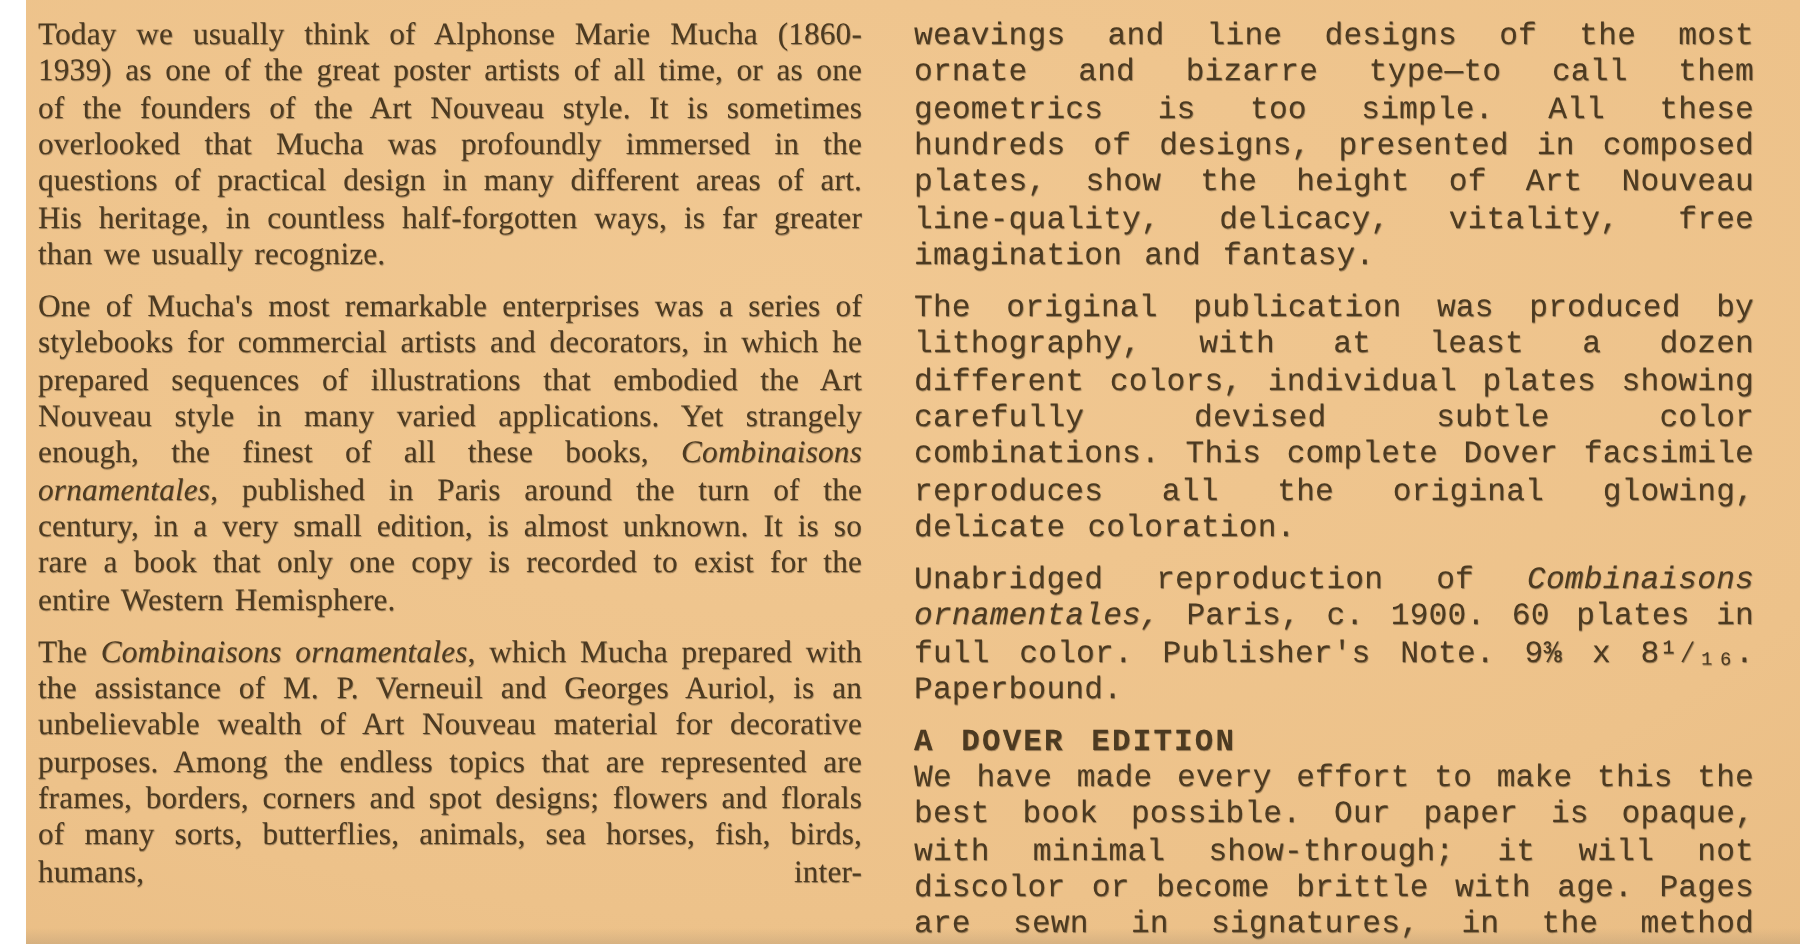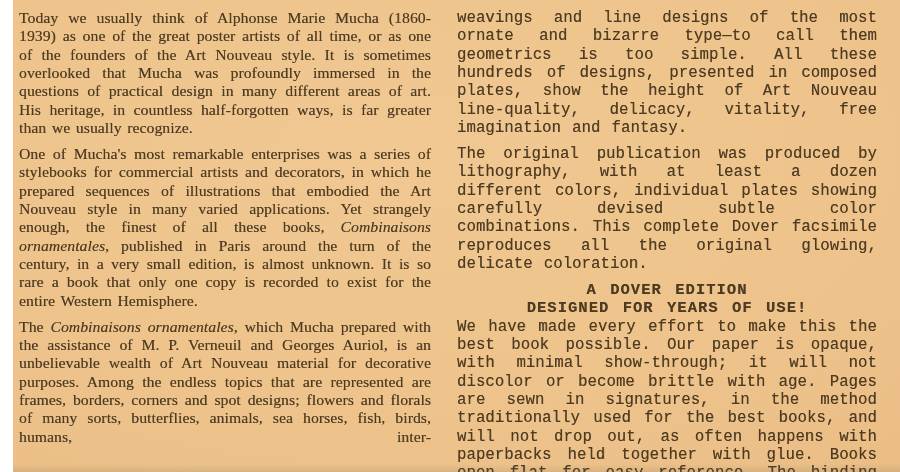--- a/index.html
+++ b/index.html
@@ -49,34 +49,34 @@
   .heading {
     margin: 2px 0 0 0;
     text-align: center;
     font-weight: bold;
     font-size: 15.4px;
     line-height: 18.35px;
     letter-spacing: 1.1px;
     word-spacing: 3px;
     text-shadow: 0.3px 0.3px 0.45px rgba(74, 56, 32, 0.55);
   }
-  .heading div { text-align: center; }
+  .heading div { text-align: left; }
   i { font-style: italic; }
 </style>
 </head>
 <body>
 
 <div class="page">
   <div class="col col-left">
       <p class="para"><span>Today we usually think of Alphonse Marie Mucha (1860-1939) as one of the great poster artists of all time, or as one of the founders of the Art Nouveau style. It is sometimes overlooked that Mucha was profoundly immersed in the questions of practical design in many different areas of art. His heritage, in countless half-forgotten ways, is far greater than we usually recognize.</span></p>
       <p class="para"><span>One of Mucha's most remarkable enterprises was a series of stylebooks for commercial artists and decorators, in which he prepared sequences of illustrations that embodied the Art Nouveau style in many varied applications. Yet strangely enough, the finest of all these books, </span><i>Combinaisons ornamentales</i><span>, published in Paris around the turn of the century, in a very small edition, is almost unknown. It is so rare a book that only one copy is recorded to exist for the entire Western Hemisphere.</span></p>
       <p class="para justify-last"><span>The </span><i>Combinaisons ornamentales</i><span>, which Mucha prepared with the assistance of M. P. Verneuil and Georges Auriol, is an unbelievable wealth of Art Nouveau material for decorative purposes. Among the endless topics that are represented are frames, borders, corners and spot designs; flowers and florals of many sorts, butterflies, animals, sea horses, fish, birds, humans, inter-</span></p>
     </div>
   <div class="col col-right">
       <p class="para"><span>weavings and line designs of the most ornate and bizarre type—to call them geometrics is too simple. All these hundreds of designs, presented in composed plates, show the height of Art Nouveau line-quality, delicacy, vitality, free imagination and fantasy.</span></p>
       <p class="para"><span>The original publication was produced by lithography, with at least a dozen different colors, individual plates showing carefully devised subtle color combinations. This complete Dover facsimile reproduces all the original glowing, delicate coloration.</span></p>
+      <p class="para"><span>Unabridged reproduction of </span><i>Combinaisons ornamentales,</i><span> Paris, c. 1900. 60 plates in full color. Publisher's Note. 9⅜ x 8¹⁄₁₆. Paperbound.</span></p>
       <div class="heading">
         <div>A DOVER EDITION</div>
-        <div>DESIGNED FOR YEARS OF USE!</div>
       </div>
       <p class="para"><span>We have made every effort to make this the best book possible. Our paper is opaque, with minimal show-through; it will not discolor or become brittle with age. Pages are sewn in signatures, in the method traditionally used for the best books, and will not drop out, as often happens with paperbacks held together with glue. Books open flat for easy reference. The binding will not crack or split. This is a permanent book.</span></p>
     </div>
 </div>
 
 </body></html>

